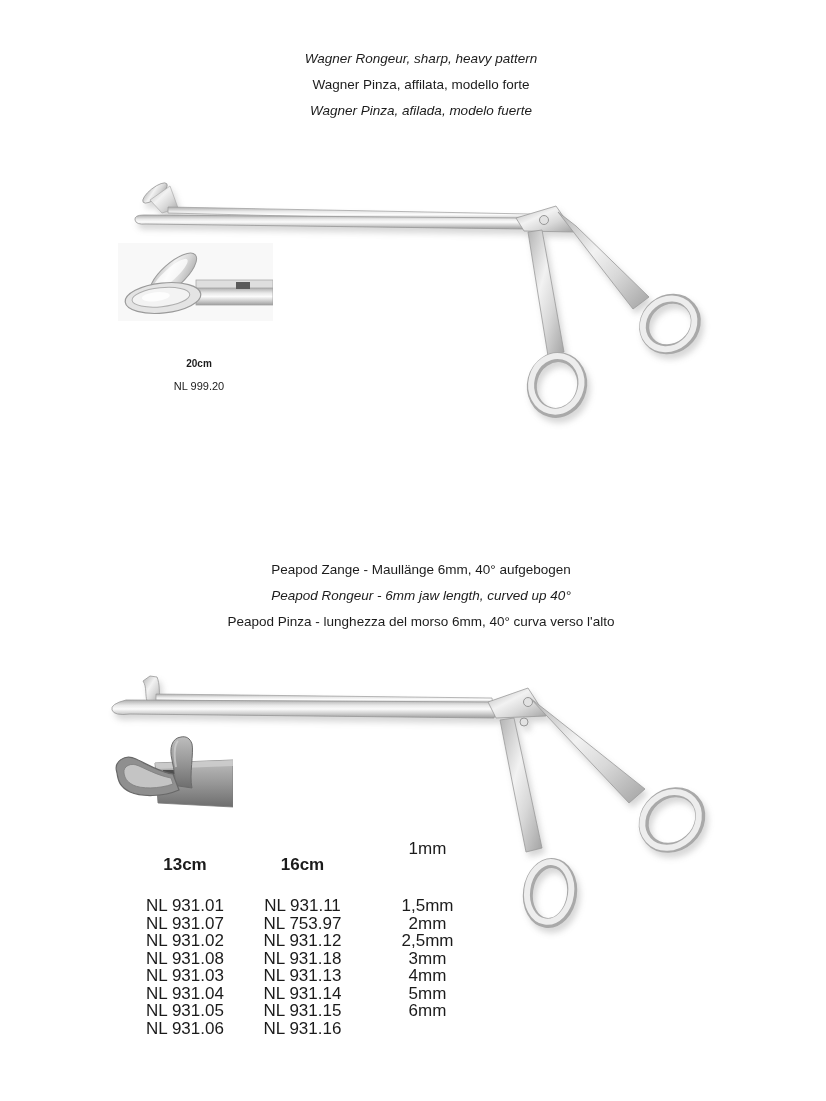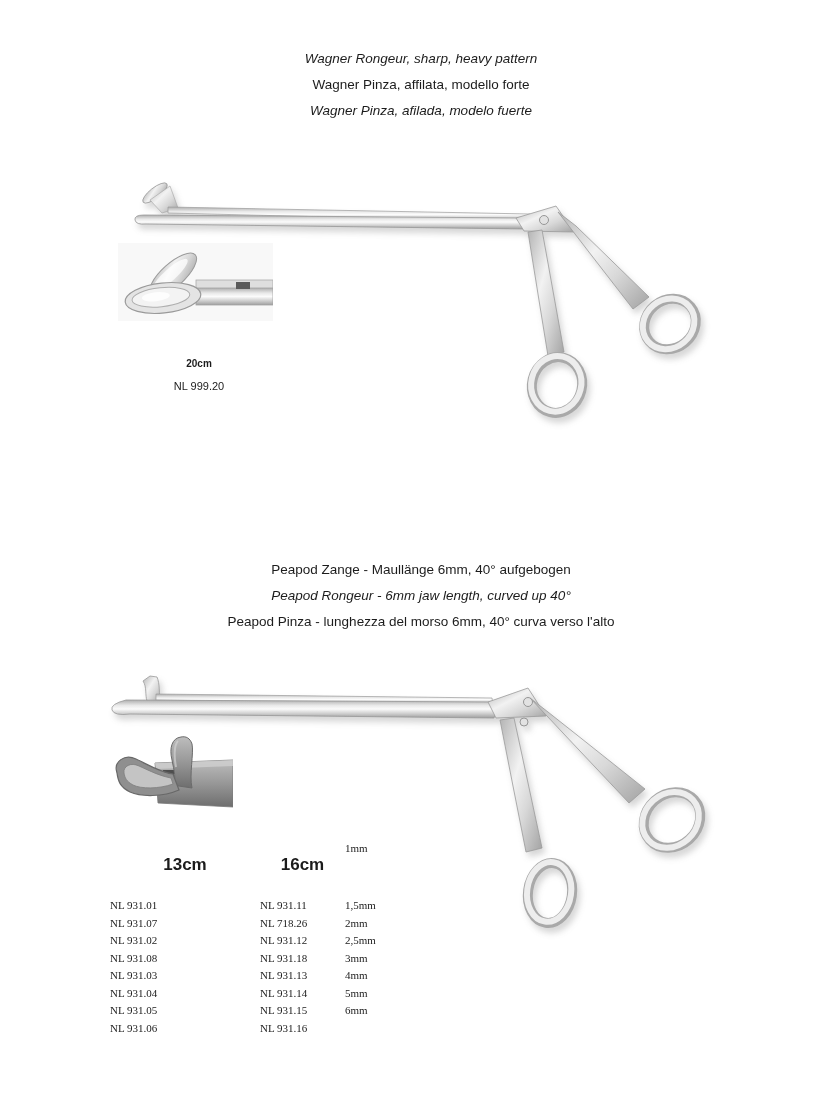--- a/index.html
+++ b/index.html
@@ -31,21 +31,21 @@
 
   
   .size-table { position:absolute; left:110px; top:840px;
     display:grid; grid-template-columns:150px 85px 165px;
     grid-template-rows:57px repeat(8, 17.5px); }
   .st-h1 { grid-column:1; font-weight:bold; font-size:12.8px; line-height:13.7px;
     text-align:center; white-space:nowrap; }
   .st-h1 .it { font-style:italic; }
   .st-h2 { display:flex; align-items:center; justify-content:center;
     font-weight:bold; font-size:17px; padding-bottom:8px; }
-  .st-c { font-size:11px; line-height:17.5px; text-align:left; white-space:nowrap;font-family:Liberation Serif, serif; }
+  .st-c { font-size:17px; line-height:17.5px; text-align:center; white-space:nowrap; }
 </style>
 </head>
 <body>
 
 <div class="page">
 
   <div class="title-block" id="wagner-titles">
     <div class="t-ital">Wagner Rongeur, sharp, heavy pattern</div>
     <div>Wagner Pinza, affilata, modello forte</div>
     <div class="t-ital">Wagner Pinza, afilada, modelo fuerte</div>
@@ -170,21 +170,21 @@
   <div class="size-table">
     <div class="st-h2">13cm</div>
     <div class="st-h2">16cm</div>
 
     <div class="st-c">1mm</div>
     <div class="st-c">NL 931.01</div>
     <div class="st-c">NL 931.11</div>
 
     <div class="st-c">1,5mm</div>
     <div class="st-c">NL 931.07</div>
-    <div class="st-c">NL 718.26</div>
+    <div class="st-c">NL 753.97</div>
 
     <div class="st-c">2mm</div>
     <div class="st-c">NL 931.02</div>
     <div class="st-c">NL 931.12</div>
 
     <div class="st-c">2,5mm</div>
     <div class="st-c">NL 931.08</div>
     <div class="st-c">NL 931.18</div>
 
     <div class="st-c">3mm</div>

